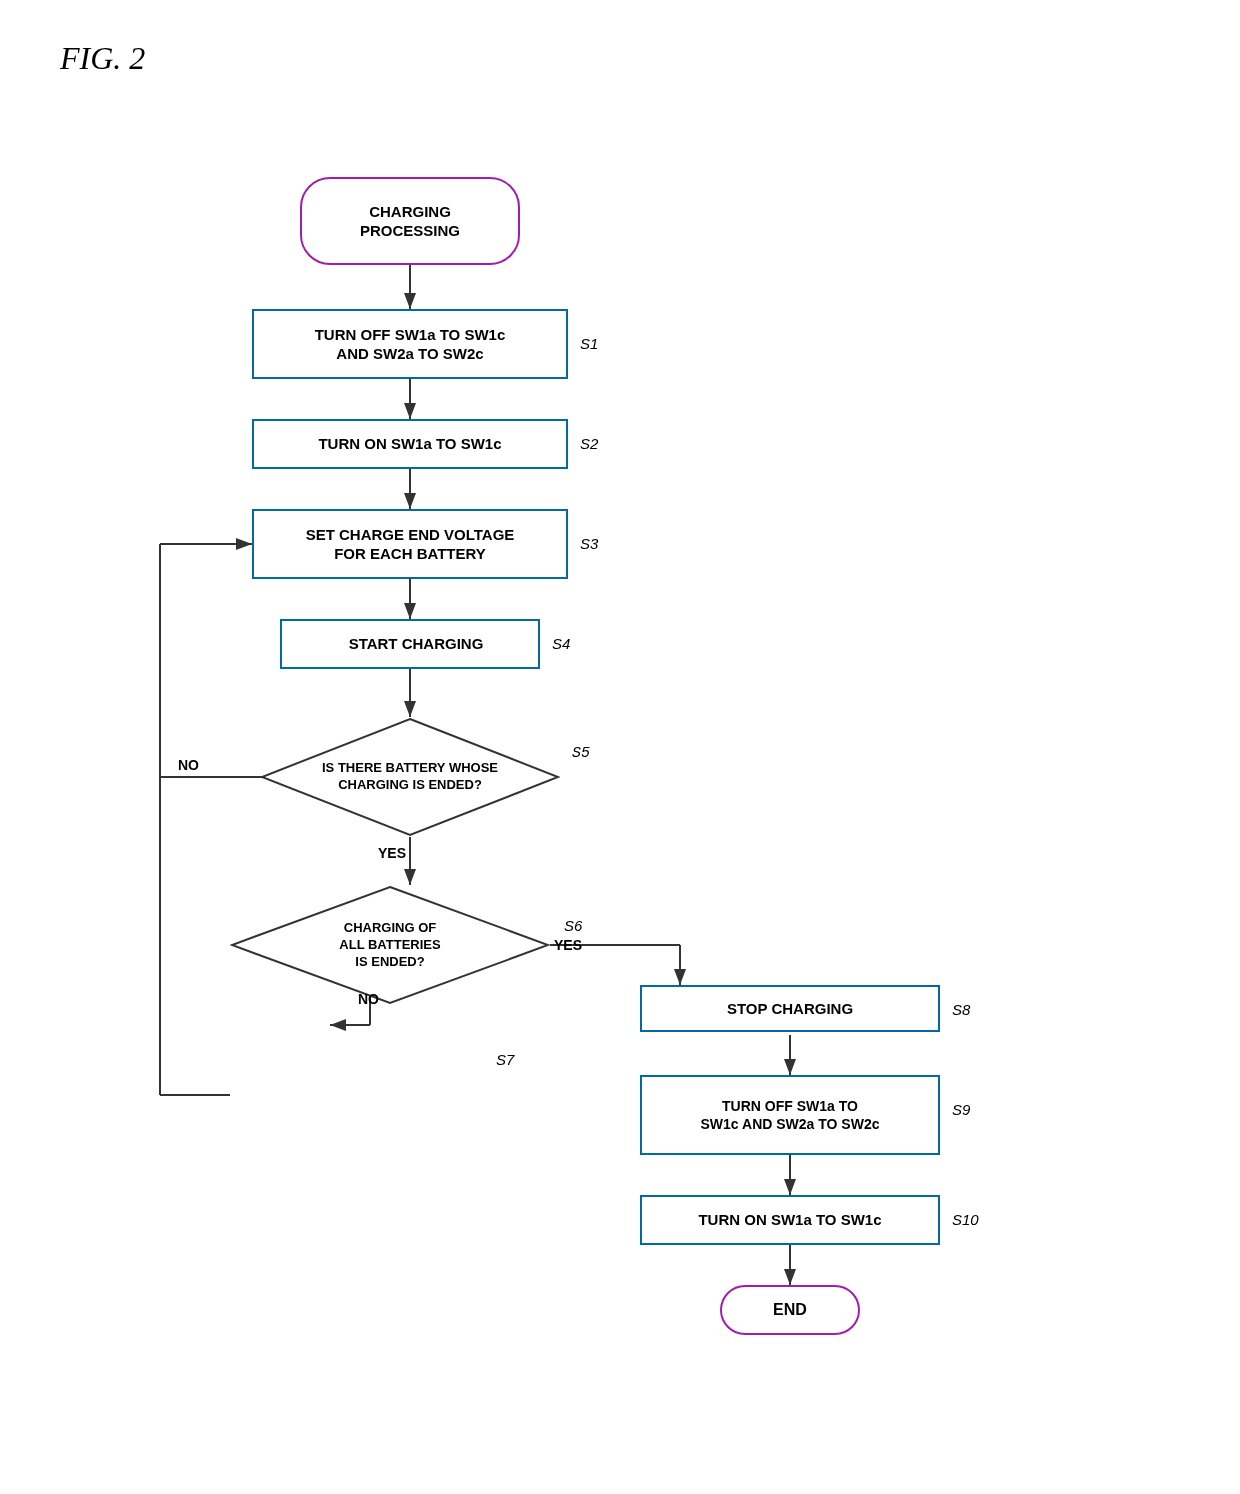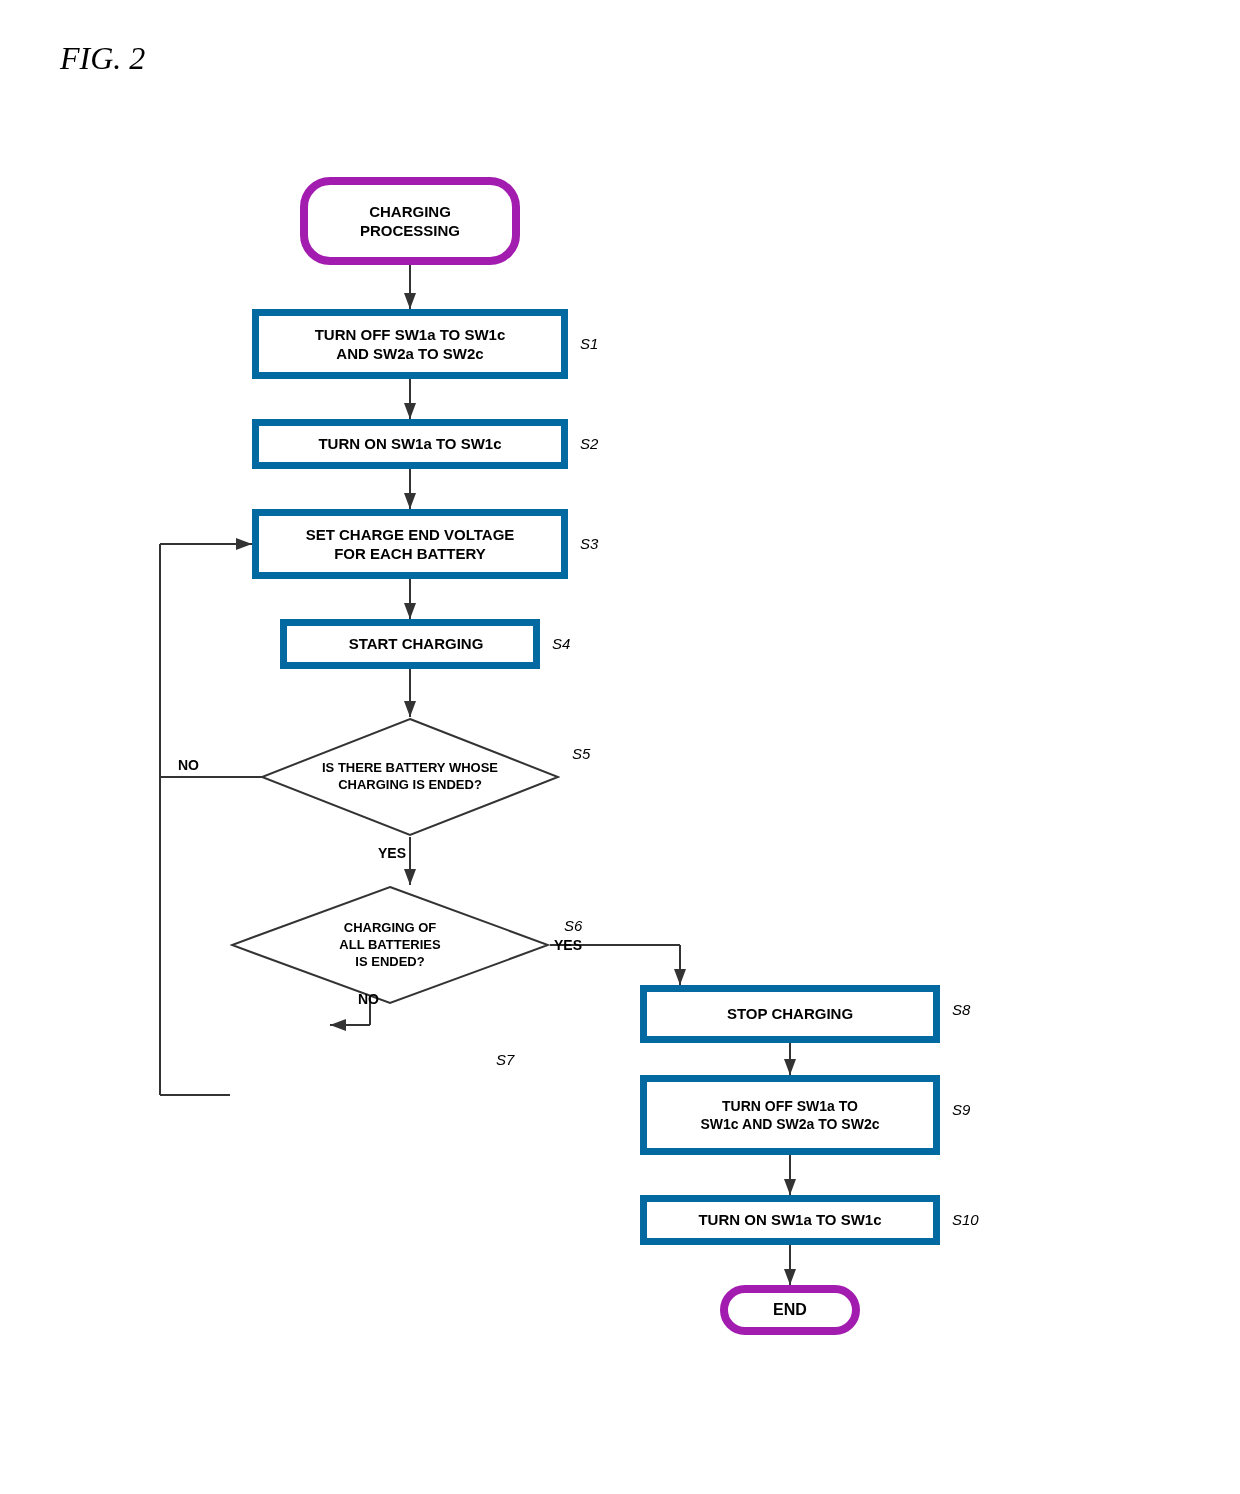--- a/index.html
+++ b/index.html
@@ -23,26 +23,26 @@
       display: flex;
       align-items: center;
       justify-content: center;
       text-align: center;
       font-size: 15px;
       font-weight: bold;
       font-family: Arial, sans-serif;
       line-height: 1.3;
     }
     .rounded-rect {
-      border: 8px solid #a21caf;
+      border: 2px solid #a21caf;
       border-radius: 30px;
       background: #fff;
     }
     .rect {
-      border: 7px solid #0369a1;
+      border: 2px solid #0369a1;
       background: #fff;
     }
     .diamond-text {
       position: absolute;
       top: 50%;
       left: 50%;
       transform: translate(-50%, -50%);
       text-align: center;
       font-size: 14px;
       font-weight: bold;
@@ -145,21 +145,21 @@
   <div class="step-label" style="left:492px; top:518px;">S4</div>
 
   <div class="shape" style="left:200px; top:600px; width:300px; height:120px;">
     <svg width="300" height="120" xmlns="http://www.w3.org/2000/svg">
       <polygon points="150,2 298,60 150,118 2,60" fill="white" stroke="#333" stroke-width="2"></polygon>
     </svg>
     <div class="diamond-text" style="left:50%; top:50%; transform:translate(-50%,-50%); position:absolute; font-size:13px; width:200px;">
       IS THERE BATTERY WHOSE<br>CHARGING IS ENDED?
     </div>
   </div>
-  <div class="step-label" style="left:512px; top:628px;">S5</div>
+  <div class="step-label" style="left:512px; top:628px;font-family:Liberation Mono, monospace;">S5</div>
 
   <div style="position:absolute; left:118px; top:640px; font-size:14px; font-weight:bold;">NO</div>
 
   <div style="position:absolute; left:318px; top:728px; font-size:14px; font-weight:bold;">YES</div>
 
   <div class="shape" style="left:170px; top:768px; width:320px; height:120px;">
     <svg width="320" height="120" xmlns="http://www.w3.org/2000/svg">
       <polygon points="160,2 318,60 160,118 2,60" fill="white" stroke="#333" stroke-width="2"></polygon>
     </svg>
     <div style="position:absolute; top:50%; left:50%; transform:translate(-50%,-50%); text-align:center; font-size:13px; font-weight:bold; line-height:1.3; width:180px;">
@@ -167,21 +167,21 @@
     </div>
   </div>
   <div class="step-label" style="left:504px; top:800px;">S6</div>
 
   <div style="position:absolute; left:298px; top:874px; font-size:14px; font-weight:bold;">NO</div>
 
   <div style="position:absolute; left:494px; top:820px; font-size:14px; font-weight:bold;">YES</div>
 
   <div class="step-label" style="left:424px; top:934px;margin-left:12px;">S7</div>
 
-  <div class="shape rect" style="left:580px; top:868px; width:300px; height:58px;">
+  <div class="shape rect" style="left:580px; top:868px; width:300px; height:47px;">
     <span style="white-space:pre-line;">STOP CHARGING</span>
   </div>
   <div class="step-label" style="left:892px; top:884px;">S8</div>
 
   <div class="shape rect" style="left:580px; top:958px; width:300px; height:80px;">
     <span style="white-space:pre-line; font-size:14px;">TURN OFF SW1a TO
 SW1c AND SW2a TO SW2c</span>
   </div>
   <div class="step-label" style="left:892px; top:984px;">S9</div>
 

